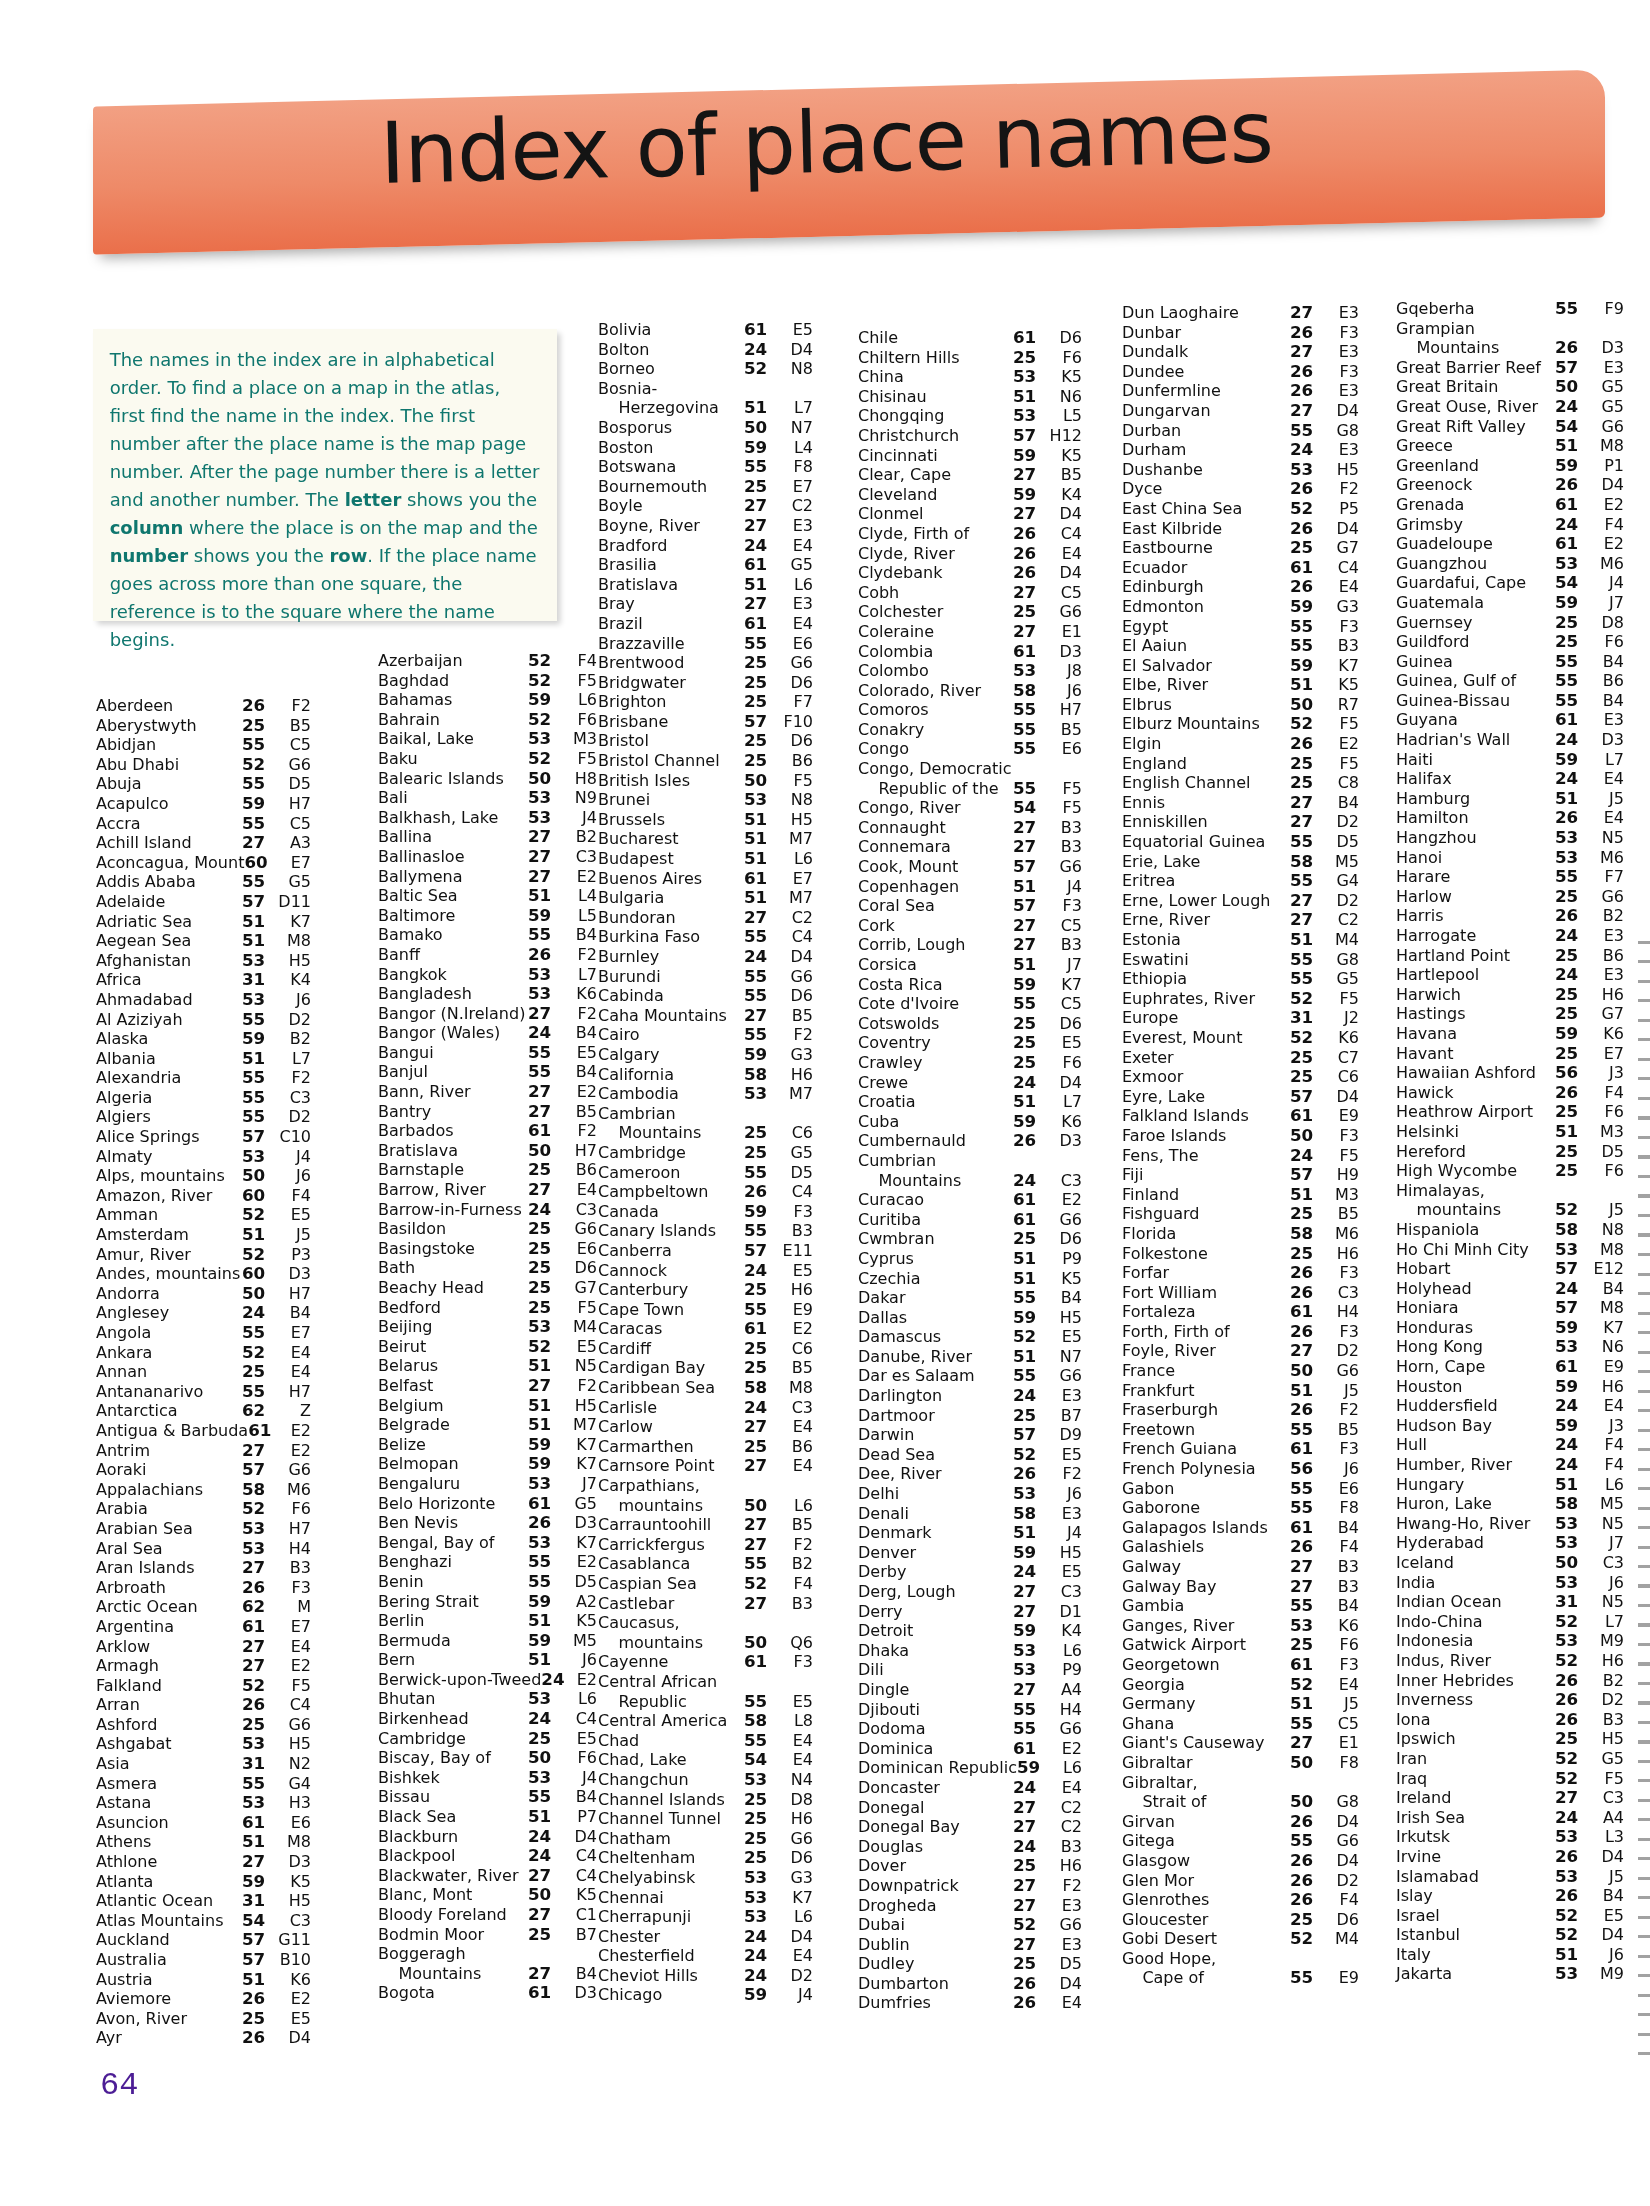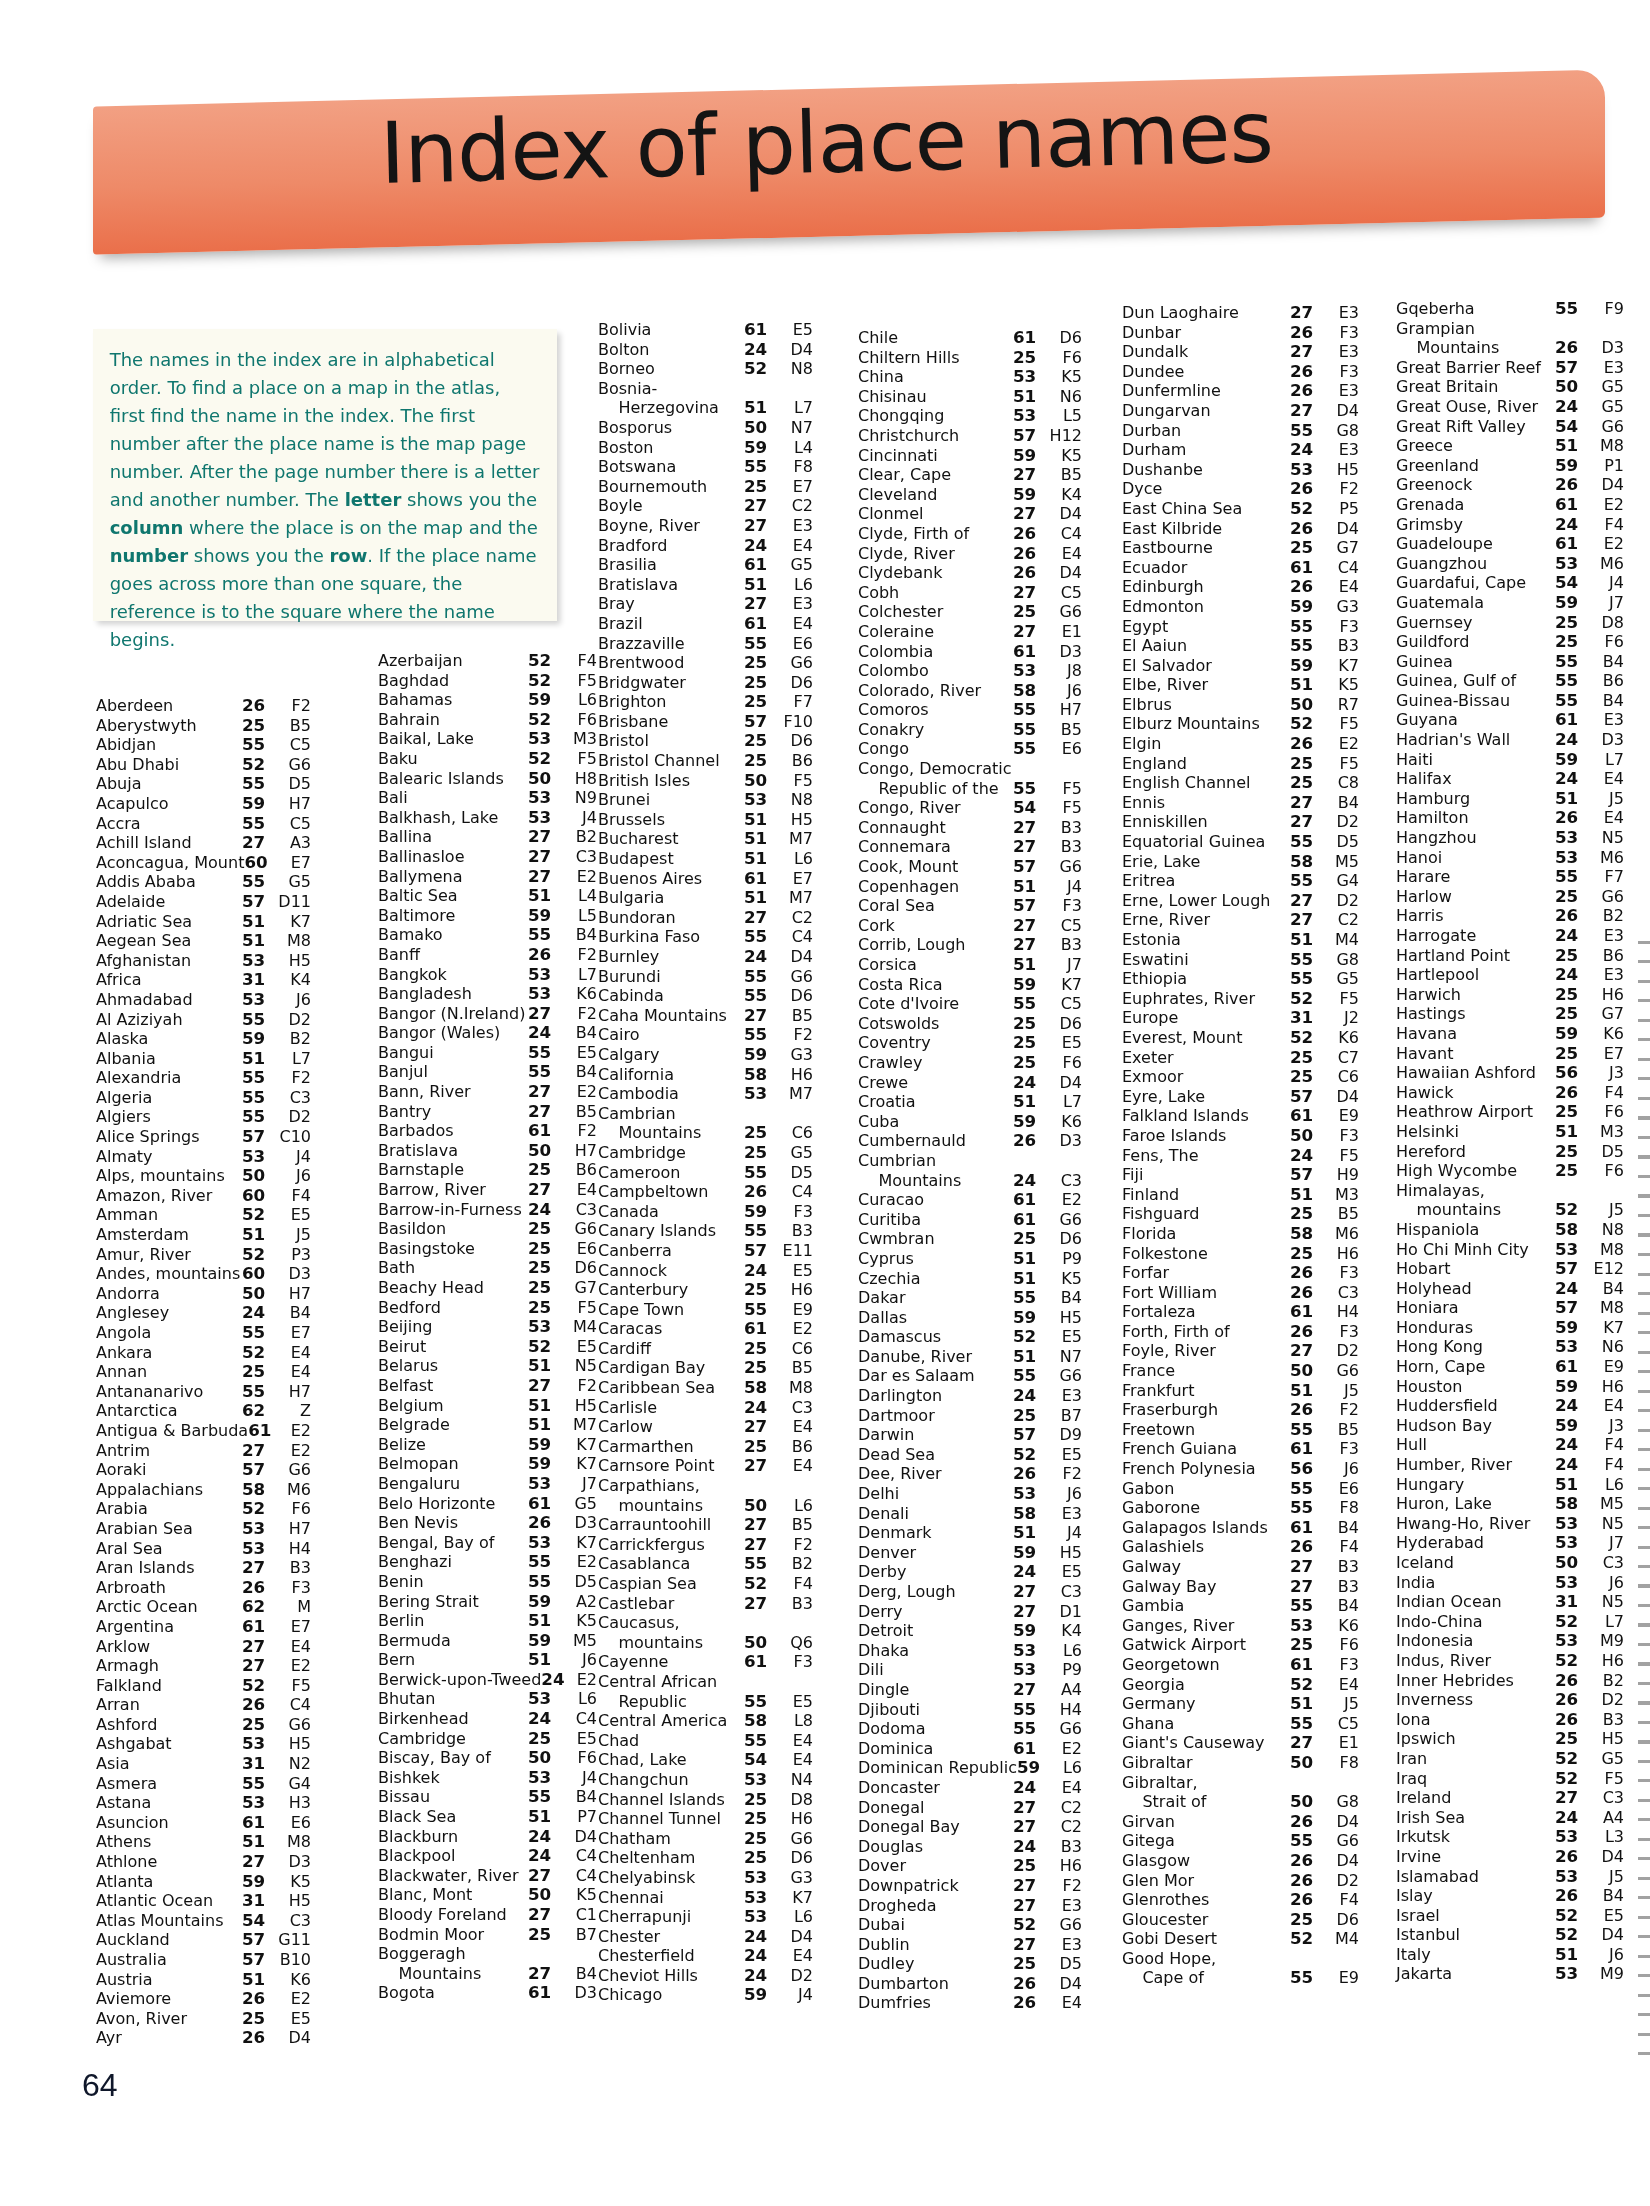--- a/index.html
+++ b/index.html
@@ -32,22 +32,22 @@
   .col {
     position: absolute;
     font-family: "DejaVu Sans", sans-serif; font-size: 16px; line-height: 19.6px;
   }
   .entry { display: flex; align-items: flex-end; white-space: nowrap; }
   .entry .name { flex: 1 1 auto; overflow: visible; }
   .entry .name .line2 { display: block; padding-left: 20.4px; }
   .entry .page { width: 32px; text-align: left; font-weight: 700; font-size: 16.7px; }
   .entry .grid { width: 37px; text-align: right; font-size: 16px; }
   .pageno {
-    position: absolute; left: 82px; top: 2067px;
-    font-family: Liberation Sans, sans-serif; font-size: 32px; color: #0f172a;
+    position: absolute; left: 100px; top: 2067px;
+    font-family: Liberation Mono, monospace; font-size: 32px; color: #4c1d95;
   }
   .edge-marks {
     position: absolute; left: 1638px; top: 928px; width: 12px; height: 1132px;
     background: repeating-linear-gradient(180deg, transparent 0 13px, #555 13px 16px, transparent 16px 19.5px);
     opacity: 0.55;
   }
 </style>
 </head>
 <body>
 

